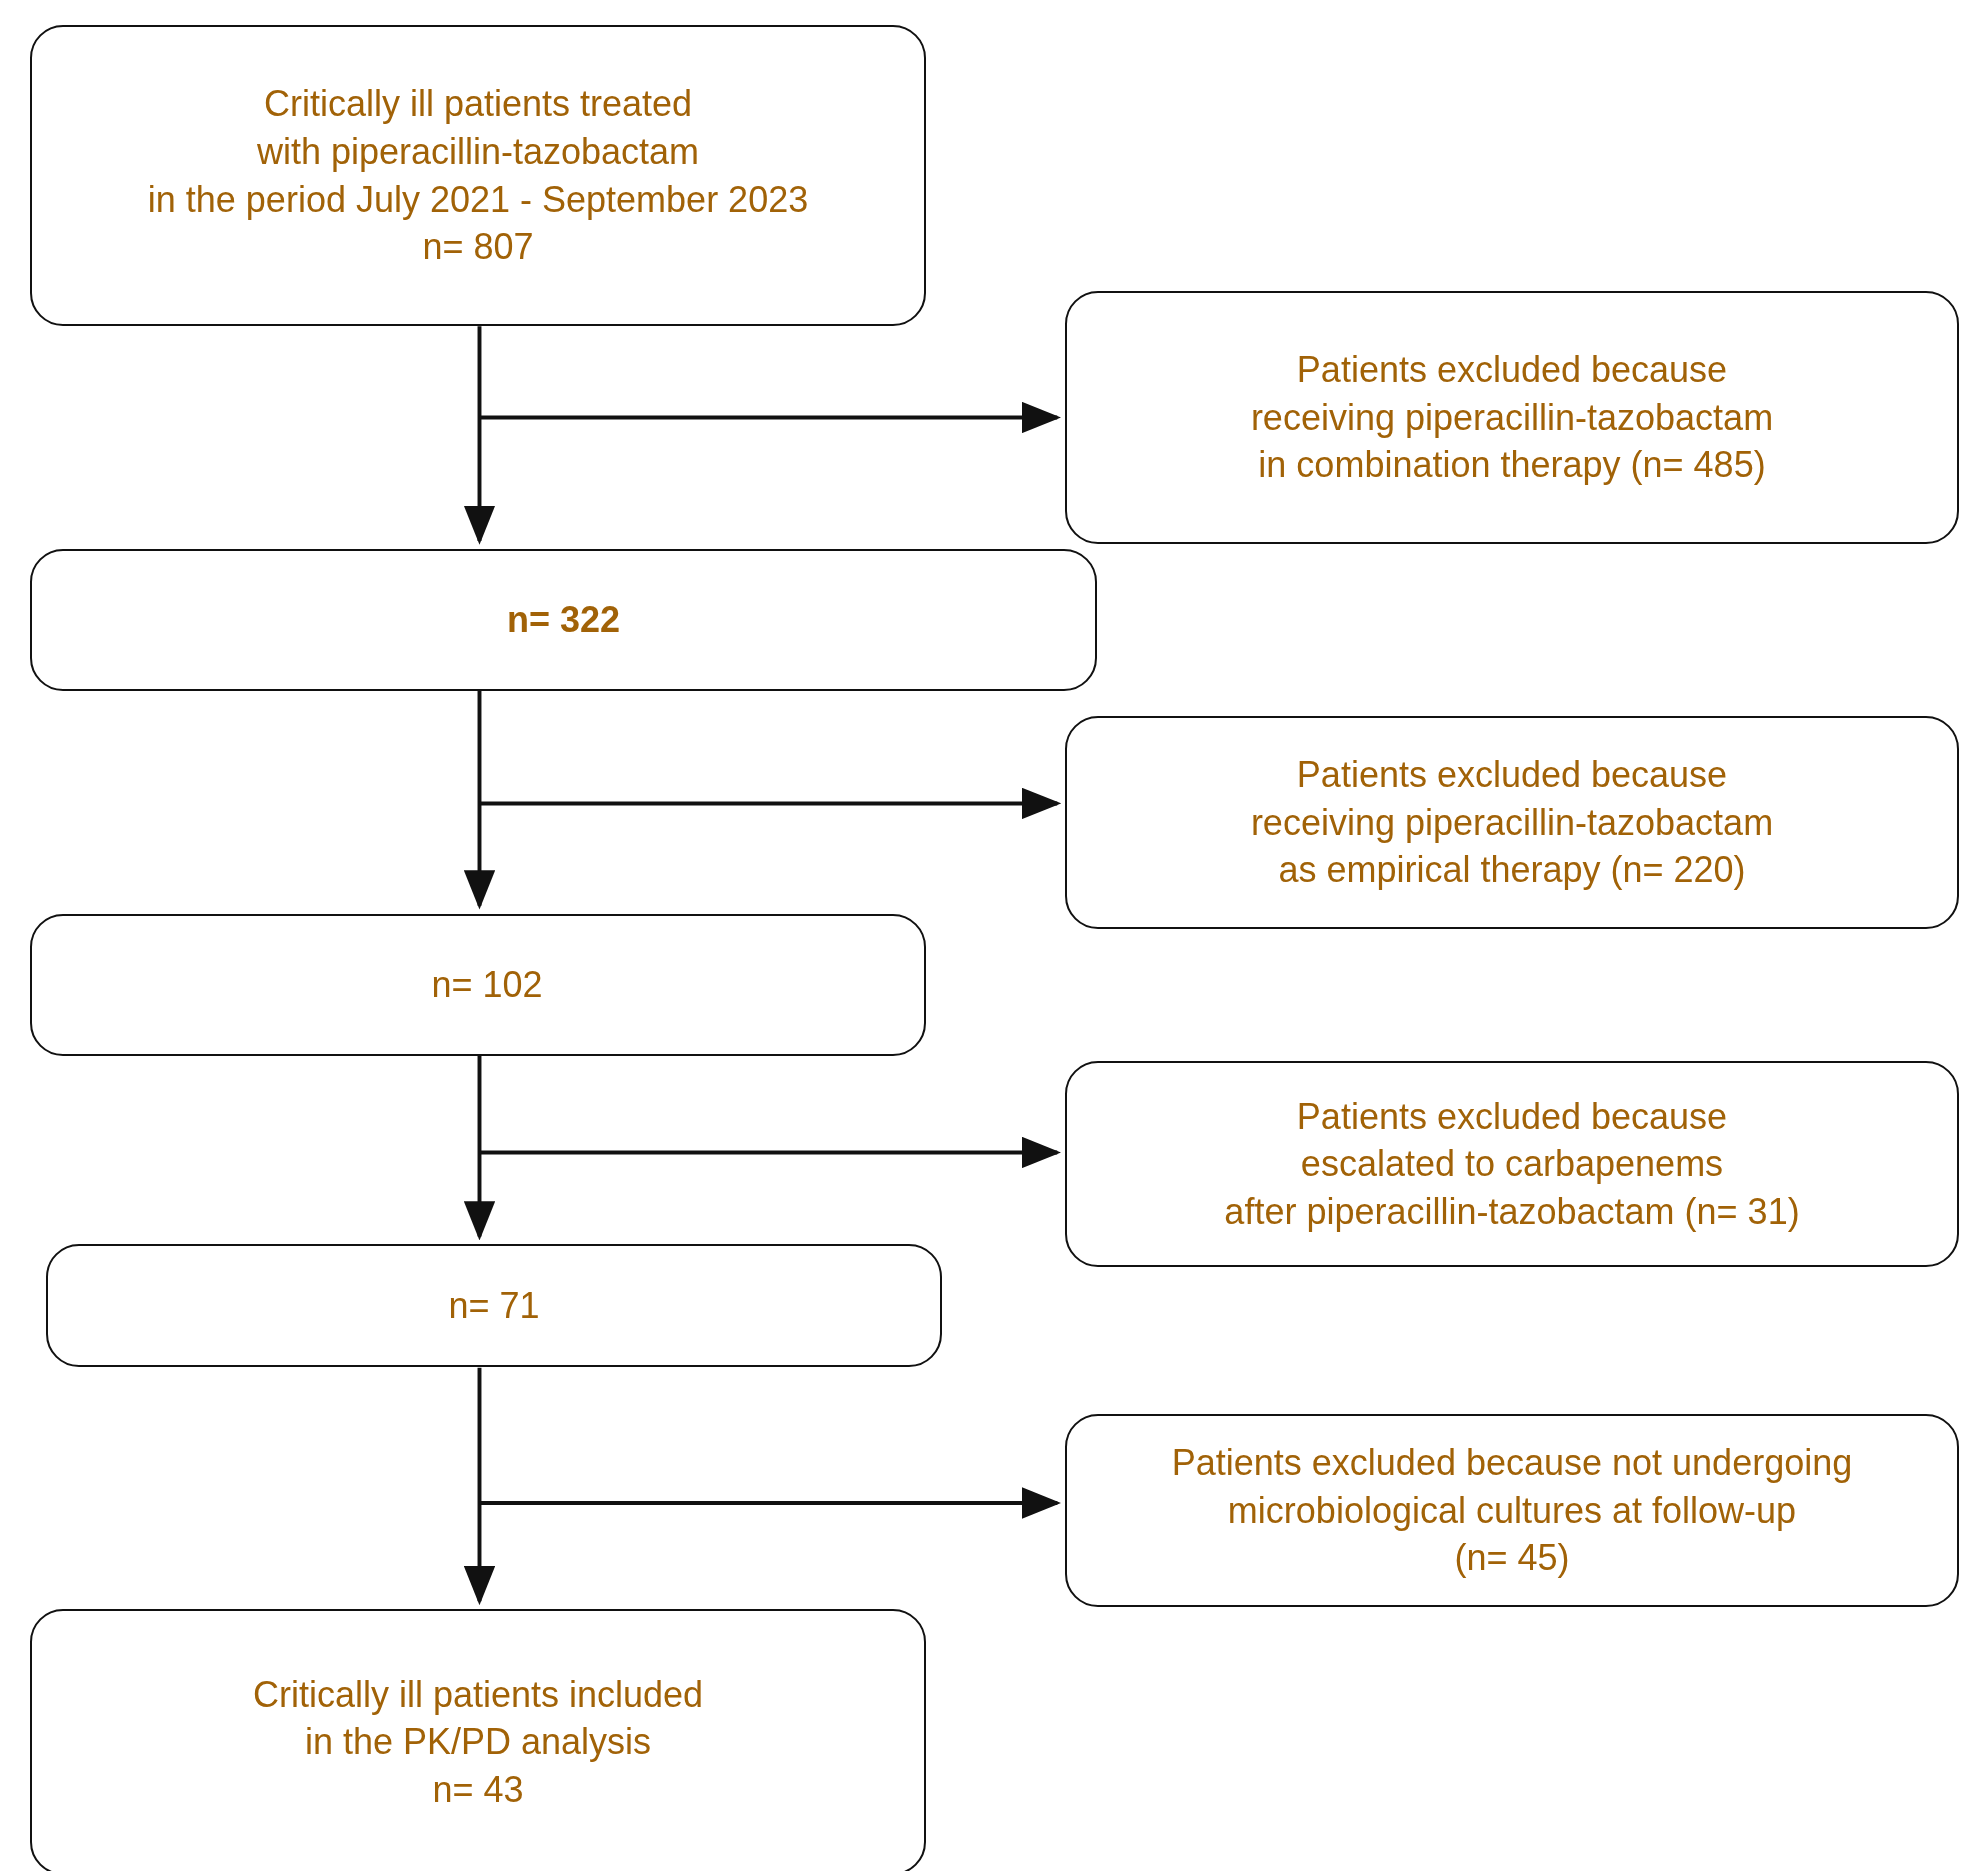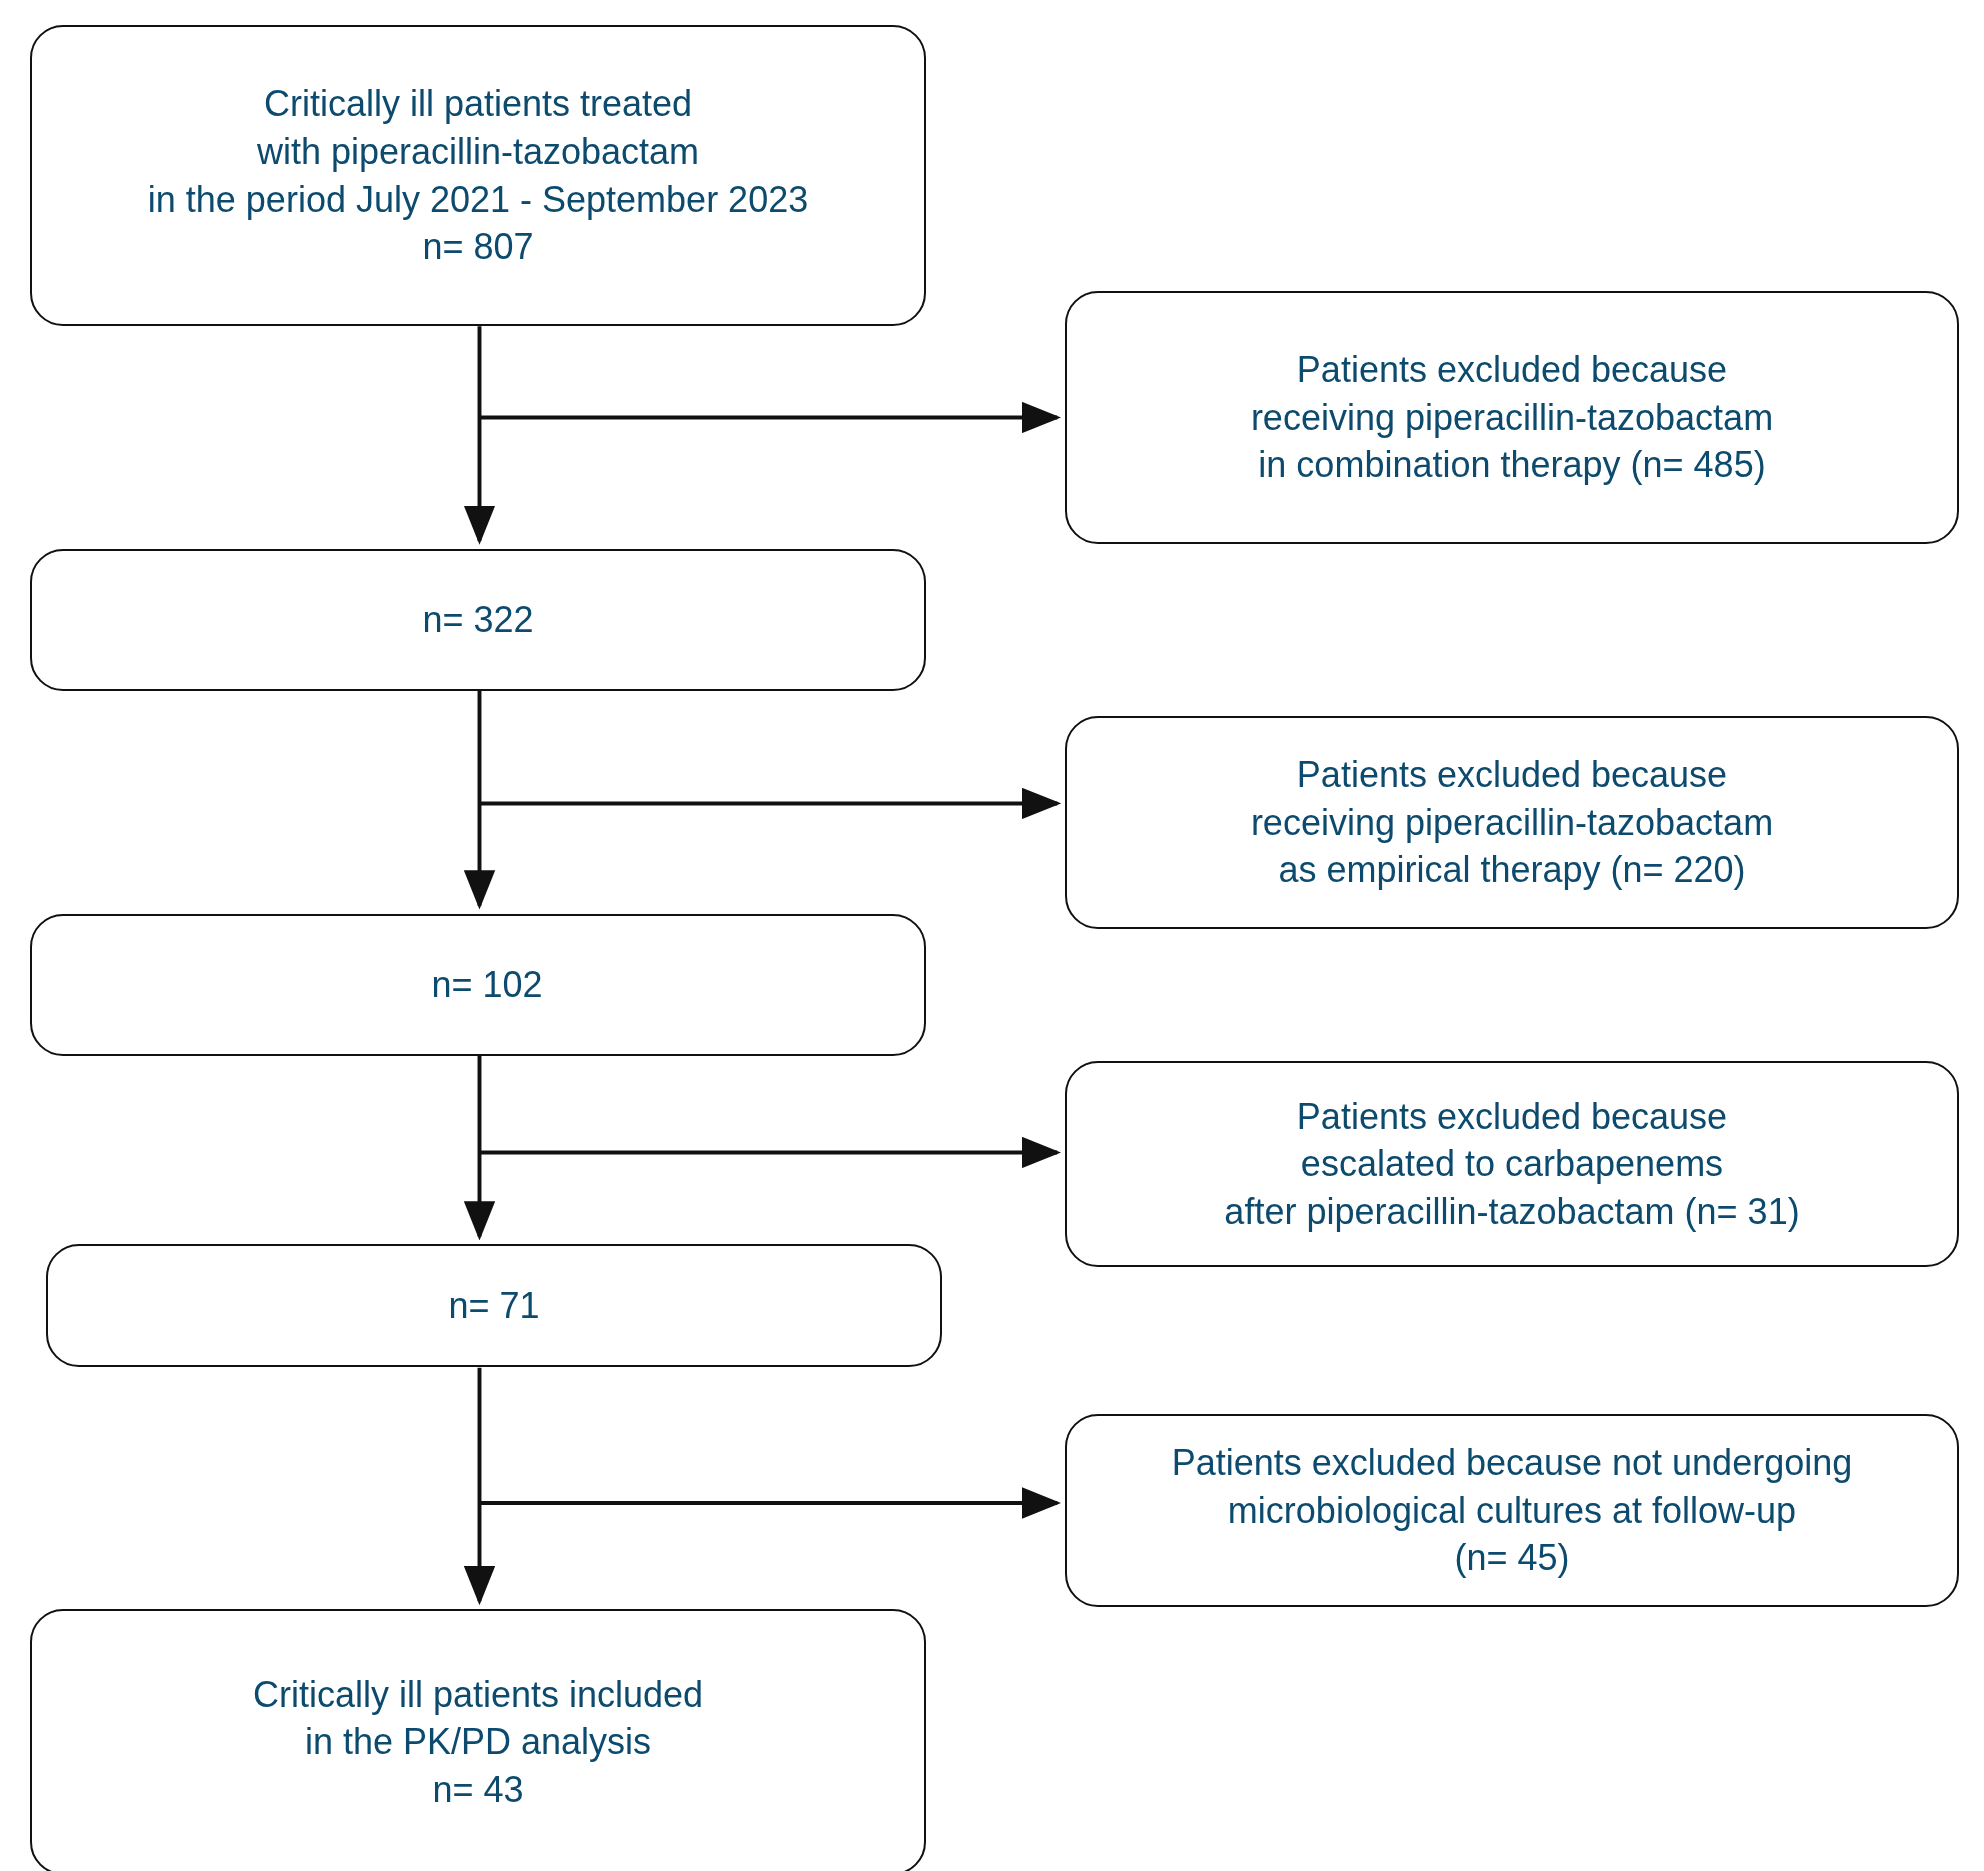--- a/index.html
+++ b/index.html
@@ -23,21 +23,21 @@
     border-radius: 33px;
     background: #ffffff;
     display: flex;
     align-items: center;
     justify-content: center;
     text-align: center;
   }
   .node-text {
     font-size: 36px;
     line-height: 1.32;
-    color: #0c4a6e;
+    color: #a16207;
     white-space: pre-line;
     padding: 0 20.4px;
   }
   .flow-svg {
     position: absolute;
     left: 0;
     top: 0;
     width: 1984px;
     height: 1871px;
     pointer-events: none;
@@ -71,21 +71,21 @@
     <line class="edge-line" x1="610" y1="1912" x2="1345" y2="1912" marker-end="url(#arrowhead)"></line>
   </svg>
 
   <div class="node" style="left:30px; top:25px; width:896px; height:301px;">
     <div class="node-text">Critically ill patients treated
 with piperacillin-tazobactam
 in the period July 2021 - September 2023
 n= 807</div>
   </div>
 
-  <div class="node" style="left:30px; top:549px; width:896px; height:142px;">
+  <div class="node" style="left:30px; top:549px; width:1067px; height:142px;font-weight:bold;">
     <div class="node-text">n= 322</div>
   </div>
 
   <div class="node" style="left:30px; top:914px; width:896px; height:142px;padding-left:18px;">
     <div class="node-text">n= 102</div>
   </div>
 
   <div class="node" style="left:30px; top:1244px; width:896px; height:123px;margin-left:16px;">
     <div class="node-text">n= 71</div>
   </div>

